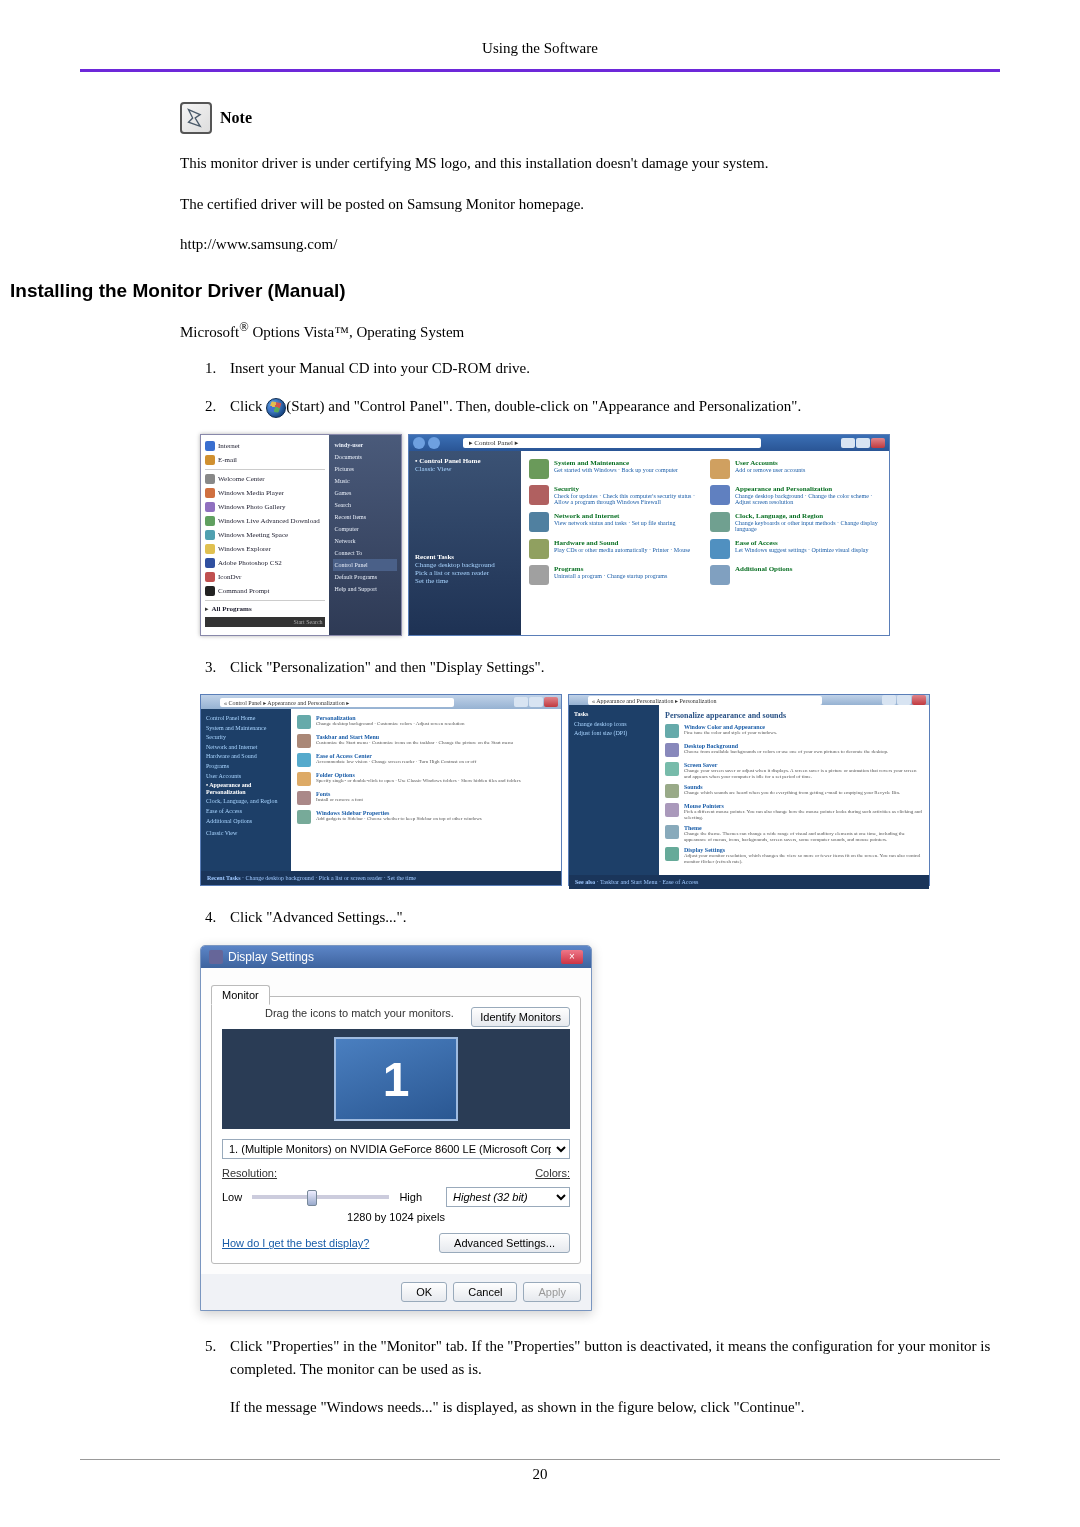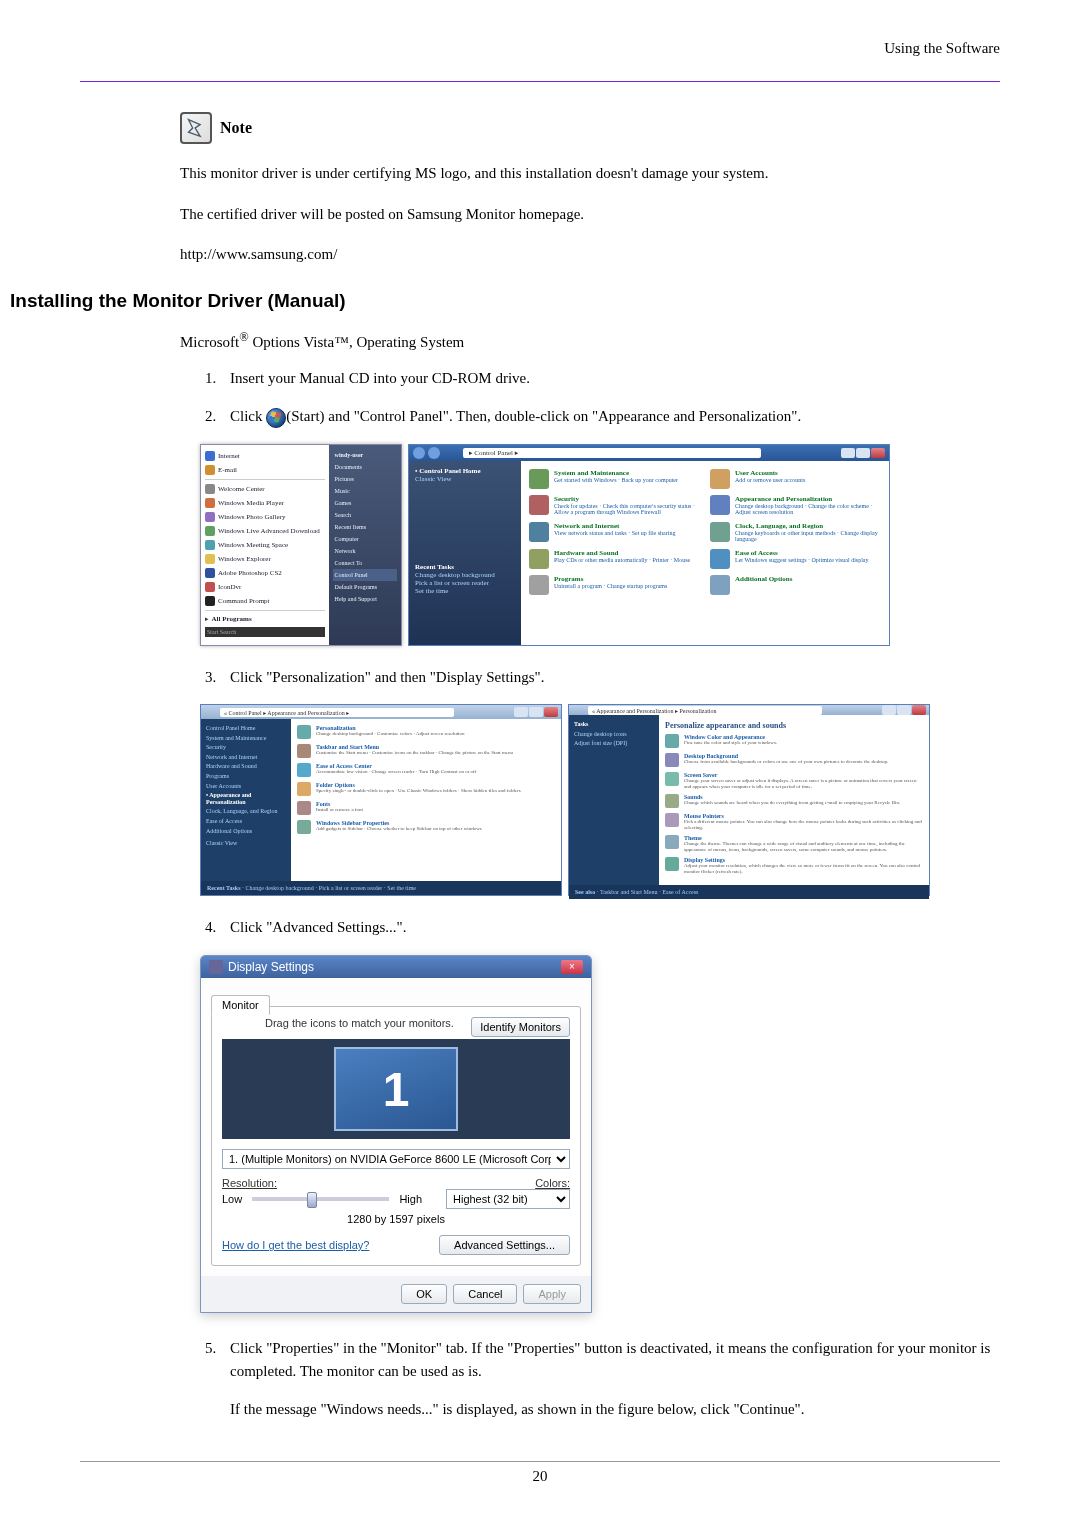--- a/index.html
+++ b/index.html
@@ -6,24 +6,24 @@
       font-family: "Times New Roman", Times, serif;
       background: #fff;
       margin: 0;
       padding: 40px 80px;
       color: #000;
       width: 920px;
       margin: 0 auto;
     }
     
     .page-header {
-      text-align: right;
+      text-align: center;
       font-size: 15px;
-      border-bottom: 1px solid #6d28d9;
-      padding-bottom: 24px;
+      border-bottom: 3px solid #6d28d9;
+      padding-bottom: 12px;
       margin-bottom: 30px;
     }
     
     .note-block {
       margin-left: 100px;
     }
     
     .note-row {
       display: flex;
       align-items: center;
@@ -99,20 +99,21 @@
       background: #fff;
       border: 1px solid #88a;
       box-shadow: 0 0 4px rgba(0,0,0,0.3);
       font-size: 7px;
       display: flex;
     }
     .sm-left {
       width: 130px;
       background: #fff;
       padding: 4px;
+      text-align: right;
     }
     .sm-right {
       width: 70px;
       background: linear-gradient(180deg, #4a5a7a, #2e3a55);
       color: #fff;
       padding: 4px;
       font-size: 6px;
     }
     .sm-item {
       display: flex;
@@ -242,24 +243,24 @@
     .display-select {
       width: 100%;
       border: 1px solid #9ab;
       padding: 2px;
       font-size: 11px;
       background: #fff;
     }
     .checks div { color: #888; margin: 2px 0; font-size: 11px;}
     .checks .cb { display: inline-block; width: 11px; height: 11px; border: 1px solid #aaa; background: #eee; vertical-align: middle; margin-right: 4px; }
     .res-colors { display: flex; justify-content: space-between; margin-top: 8px; text-decoration: underline; color: #333; }
-    .slider-row { display: flex; gap: 12px; margin-top: 0; justify-content: space-between; }
+    .slider-row { display: flex; gap: 12px; margin-top: 8px; justify-content: space-between; }
     .slider { flex: 1; height: 4px; background: #ccd; position: relative; margin: 0 6px; }
     .slider .thumb { position: absolute; left: 40%; top: -5px; width: 8px; height: 14px; background: linear-gradient(180deg, #eef, #9ac); border: 1px solid #789; border-radius: 2px; }
-    .colors-sel { border: 1px solid #9ab; padding: 2px; font-size: 11px; width: 124px; background: #fff; }
+    .colors-sel { border: 1px solid #9ab; padding: 2px; font-size: 11px; width: 124px; background: #fff; font-style: italic; }
     .res-val { text-align: center; margin-top: 4px; font-size: 11px; }
     .link { color: #1a5da8; text-decoration: underline; cursor: pointer; }
     .dlg-btns { display: flex; justify-content: flex-end; gap: 6px; padding: 8px 10px; background: #f0f2f6; }
     .vista-btn { background: linear-gradient(180deg, #fefefe, #e6e9ee); border: 1px solid #9ab; padding: 3px 14px; border-radius: 3px; font-size: 11px; }
     
     .start-orb {
       display: inline-block;
       width: 18px;
       height: 18px;
       border-radius: 50%;
@@ -667,21 +668,21 @@
             <span>Low</span>
             <span class="slider">
                 <span class="thumb"></span>
               </span>
             <span>High</span>
           </span>
           <select class="colors-sel">
             <option>Highest (32 bit)</option>
           </select>
         </div>
-        <div class="res-val">1280 by 1597 pixels</div>
+        <div class="res-val">1280 by 1024 pixels</div>
         <div style="display:flex;justify-content:space-between;align-items:center;margin-top:10px">
           <span class="link">How do I get the best display?</span>
           <button class="vista-btn">Advanced Settings...</button>
         </div>
       </div>
     </div>
     <div class="dlg-btns">
       <button class="vista-btn">OK</button>
       <button class="vista-btn">Cancel</button>
       <button class="vista-btn" style="color:#999">Apply</button>

